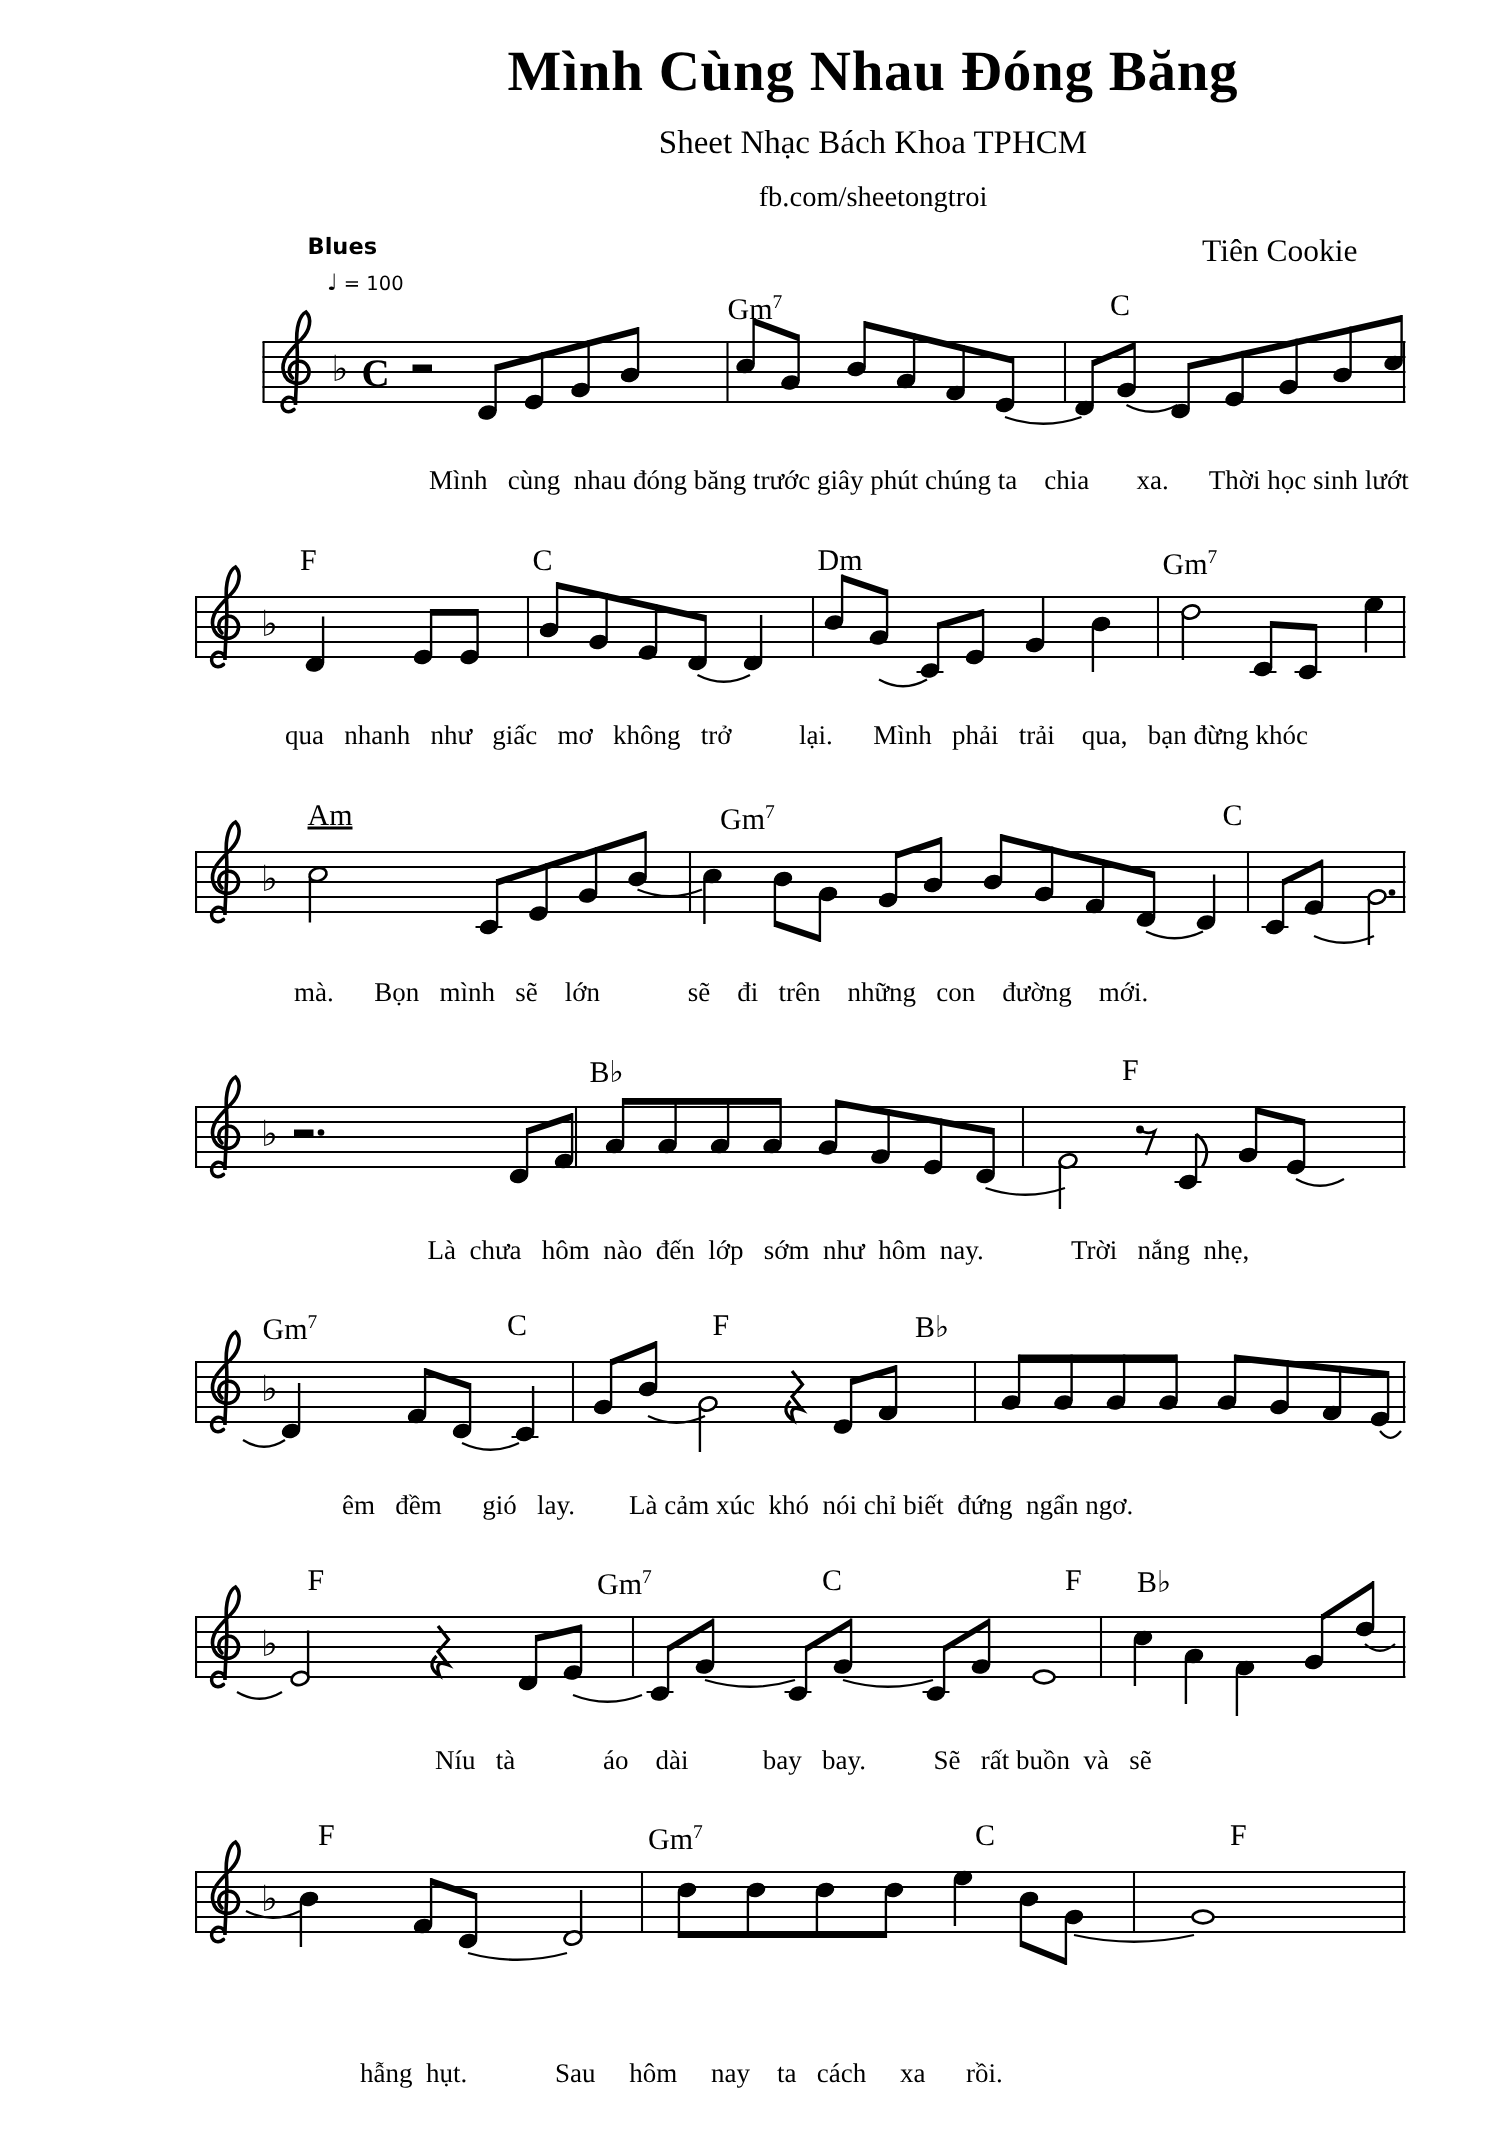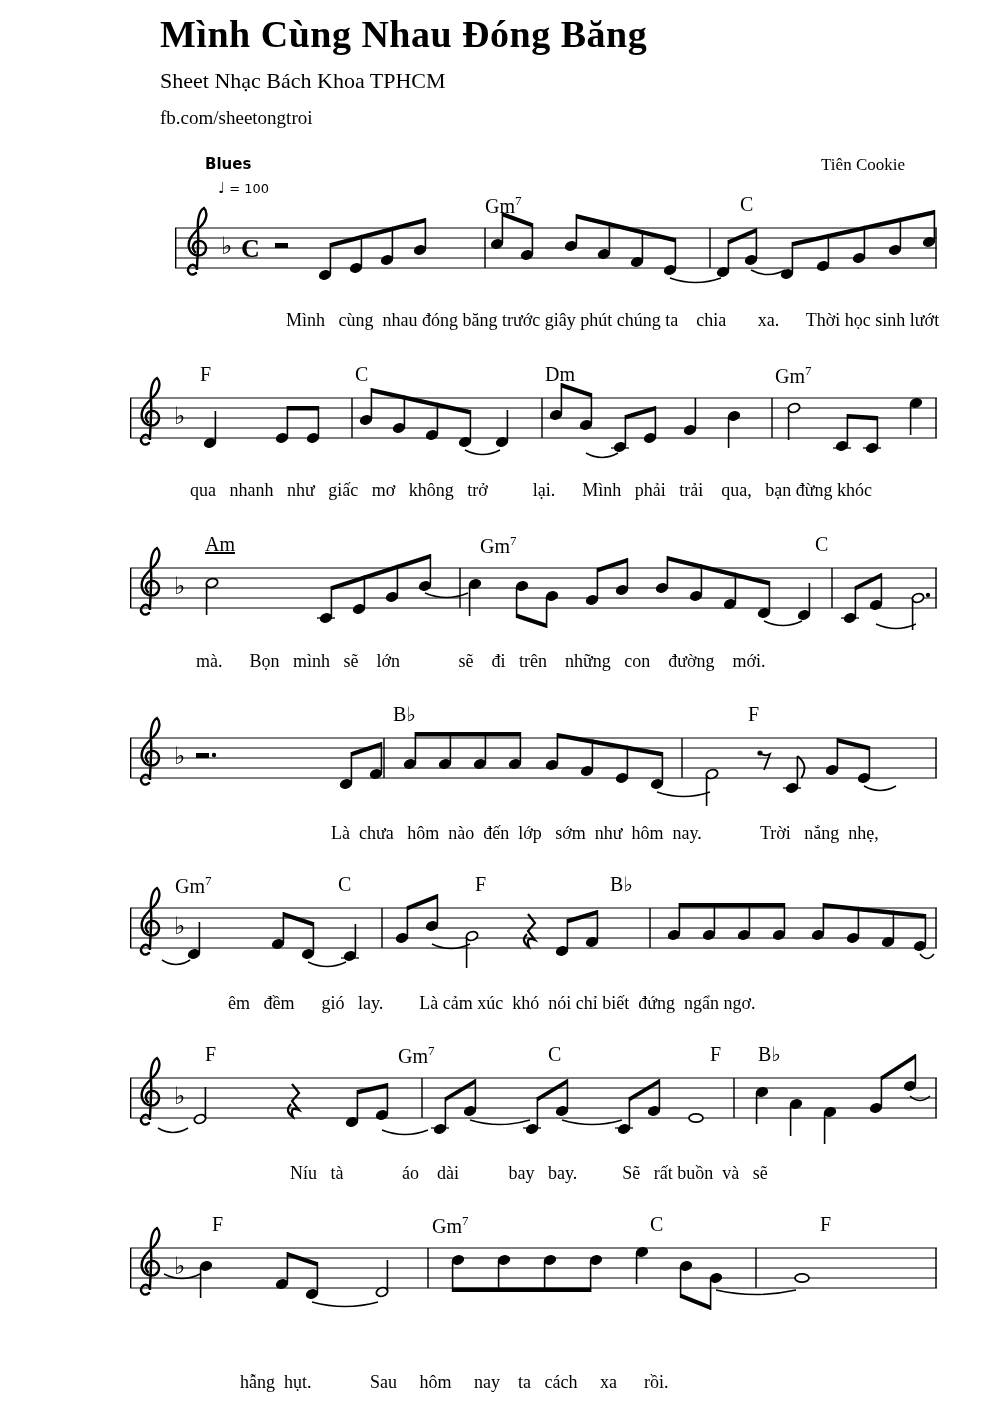--- a/index.html
+++ b/index.html
@@ -1,28 +1,28 @@
 <!DOCTYPE html>
 <html><head>
 <meta charset="utf-8">
 <style>
   html,body{margin:0;padding:0;background:#e8e8e8;}
   .page{
     position:relative;width:1004px;height:1420px;background:#ffffff;
     font-family:"Liberation Serif", serif;color:#000;overflow:hidden;
     margin:0 auto;
   }
-  .header{position:absolute;left:160px;top:14px;width:844px;text-align:left;}
+  .header{position:absolute;left:160px;top:28px;width:844px;text-align:center;}
   .title{font-size:38px;font-weight:bold;margin:0;line-height:1.1;letter-spacing:.5px;}
   .subtitle{font-size:22px;margin-top:12px;}
   .fblink{font-size:19px;margin-top:13px;}
   .style-label{position:absolute;left:205px;top:155px;font-family:"DejaVu Sans",sans-serif;font-weight:bold;font-size:15px;}
   .tempo{position:absolute;left:218px;top:179px;font-family:"DejaVu Sans",sans-serif;font-size:13px;}
   .tempo .glyph{font-size:15px;}
-  .composer{position:absolute;left:660px;top:155px;width:245px;text-align:right;font-size:17px;}
+  .composer{position:absolute;left:660px;top:155px;width:245px;text-align:right;font-size:21px;}
   .chord{position:absolute;font-size:20px;line-height:1;}
   .chord sup{font-size:13px;}
   .flat-glyph{font-family:"DejaVu Sans",sans-serif;}
   .lyric{position:absolute;font-size:18px;white-space:pre;line-height:1.2;}
   svg.staff{position:absolute;overflow:visible;}
 </style>
 </head>
 <body>
 
 <div class="page">
@@ -440,18 +440,18 @@
         <path d="M586,72 Q 626,81 666,72" stroke="#000" stroke-width="1.5" fill="none"></path>
         <ellipse cx="672" cy="60" rx="7" ry="4.2" transform="" fill="#fff" stroke="#000" stroke-width="1.8"></ellipse>
       </svg>
       <div class="chord" style="left: 212px; top: 1214px;">F</div>
       <div class="chord" style="left: 432px; top: 1214px;">Gm<sup>7</sup></div>
       <div class="chord" style="left: 650px; top: 1214px;">C</div>
       <div class="chord" style="left: 820px; top: 1214px;">F</div>
       <div class="lyric" style="left: 286px; top: 310px;">Mình   cùng  nhau đóng băng trước giây phút chúng ta    chia       xa.      Thời học sinh lướt</div>
       <div class="lyric" style="left: 190px; top: 480px;">qua   nhanh   như   giấc   mơ   không   trở          lại.      Mình   phải   trải    qua,   bạn đừng khóc</div>
       <div class="lyric" style="left: 196px; top: 651px;">mà.      Bọn   mình   sẽ    lớn             sẽ    đi   trên    những   con    đường    mới.</div>
-      <div class="lyric" style="left: 285px; top: 823px; margin-left: 46px;">Là  chưa   hôm  nào  đến  lớp   sớm  như  hôm  nay.             Trời   nắng  nhẹ,</div>
+      <div class="lyric" style="left: 285px; top: 823px;">Là  chưa   hôm  nào  đến  lớp   sớm  như  hôm  nay.             Trời   nắng  nhẹ,</div>
       <div class="lyric" style="left: 228px; top: 993px;">êm   đềm      gió   lay.        Là cảm xúc  khó  nói chỉ biết  đứng  ngẩn ngơ.</div>
       <div class="lyric" style="left: 290px; top: 1163px;">Níu   tà             áo    dài           bay   bay.          Sẽ   rất buồn  và   sẽ</div>
       <div class="lyric" style="left: 240px; top: 1333px; margin-top: 39px;">hẫng  hụt.             Sau     hôm     nay    ta   cách     xa      rồi.</div>
     </div>
 </div>
 
 </body></html>

